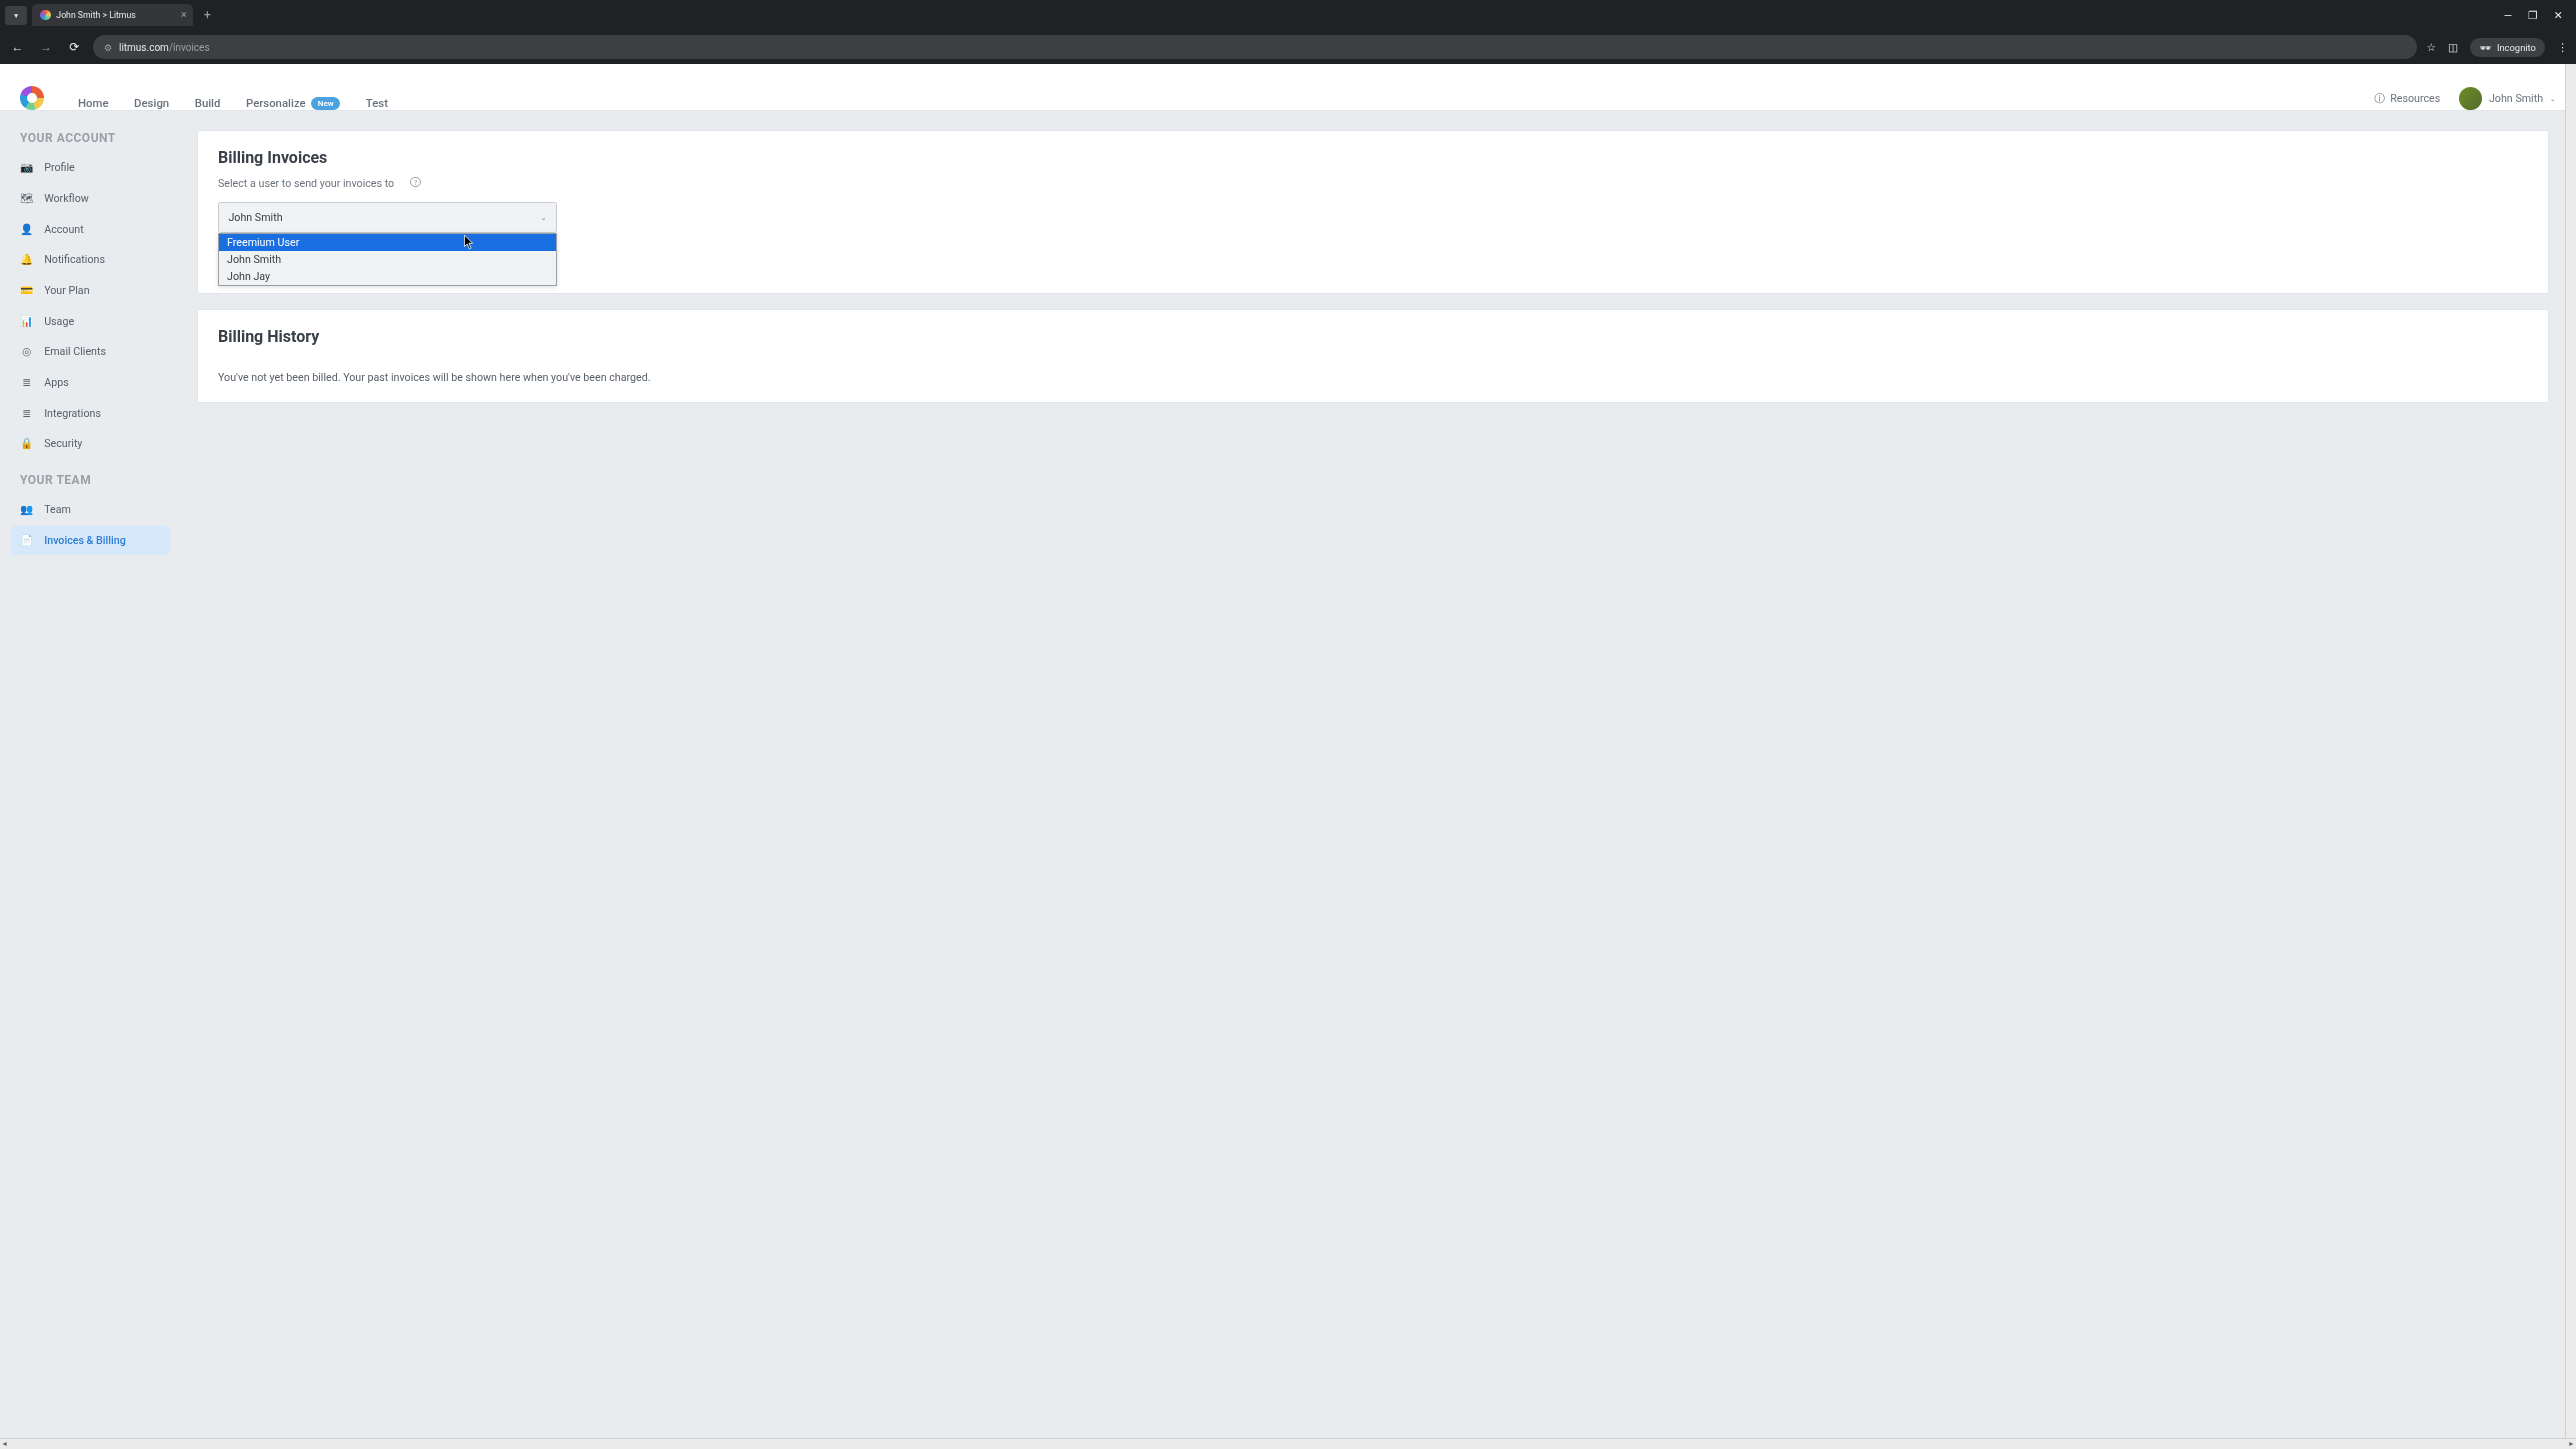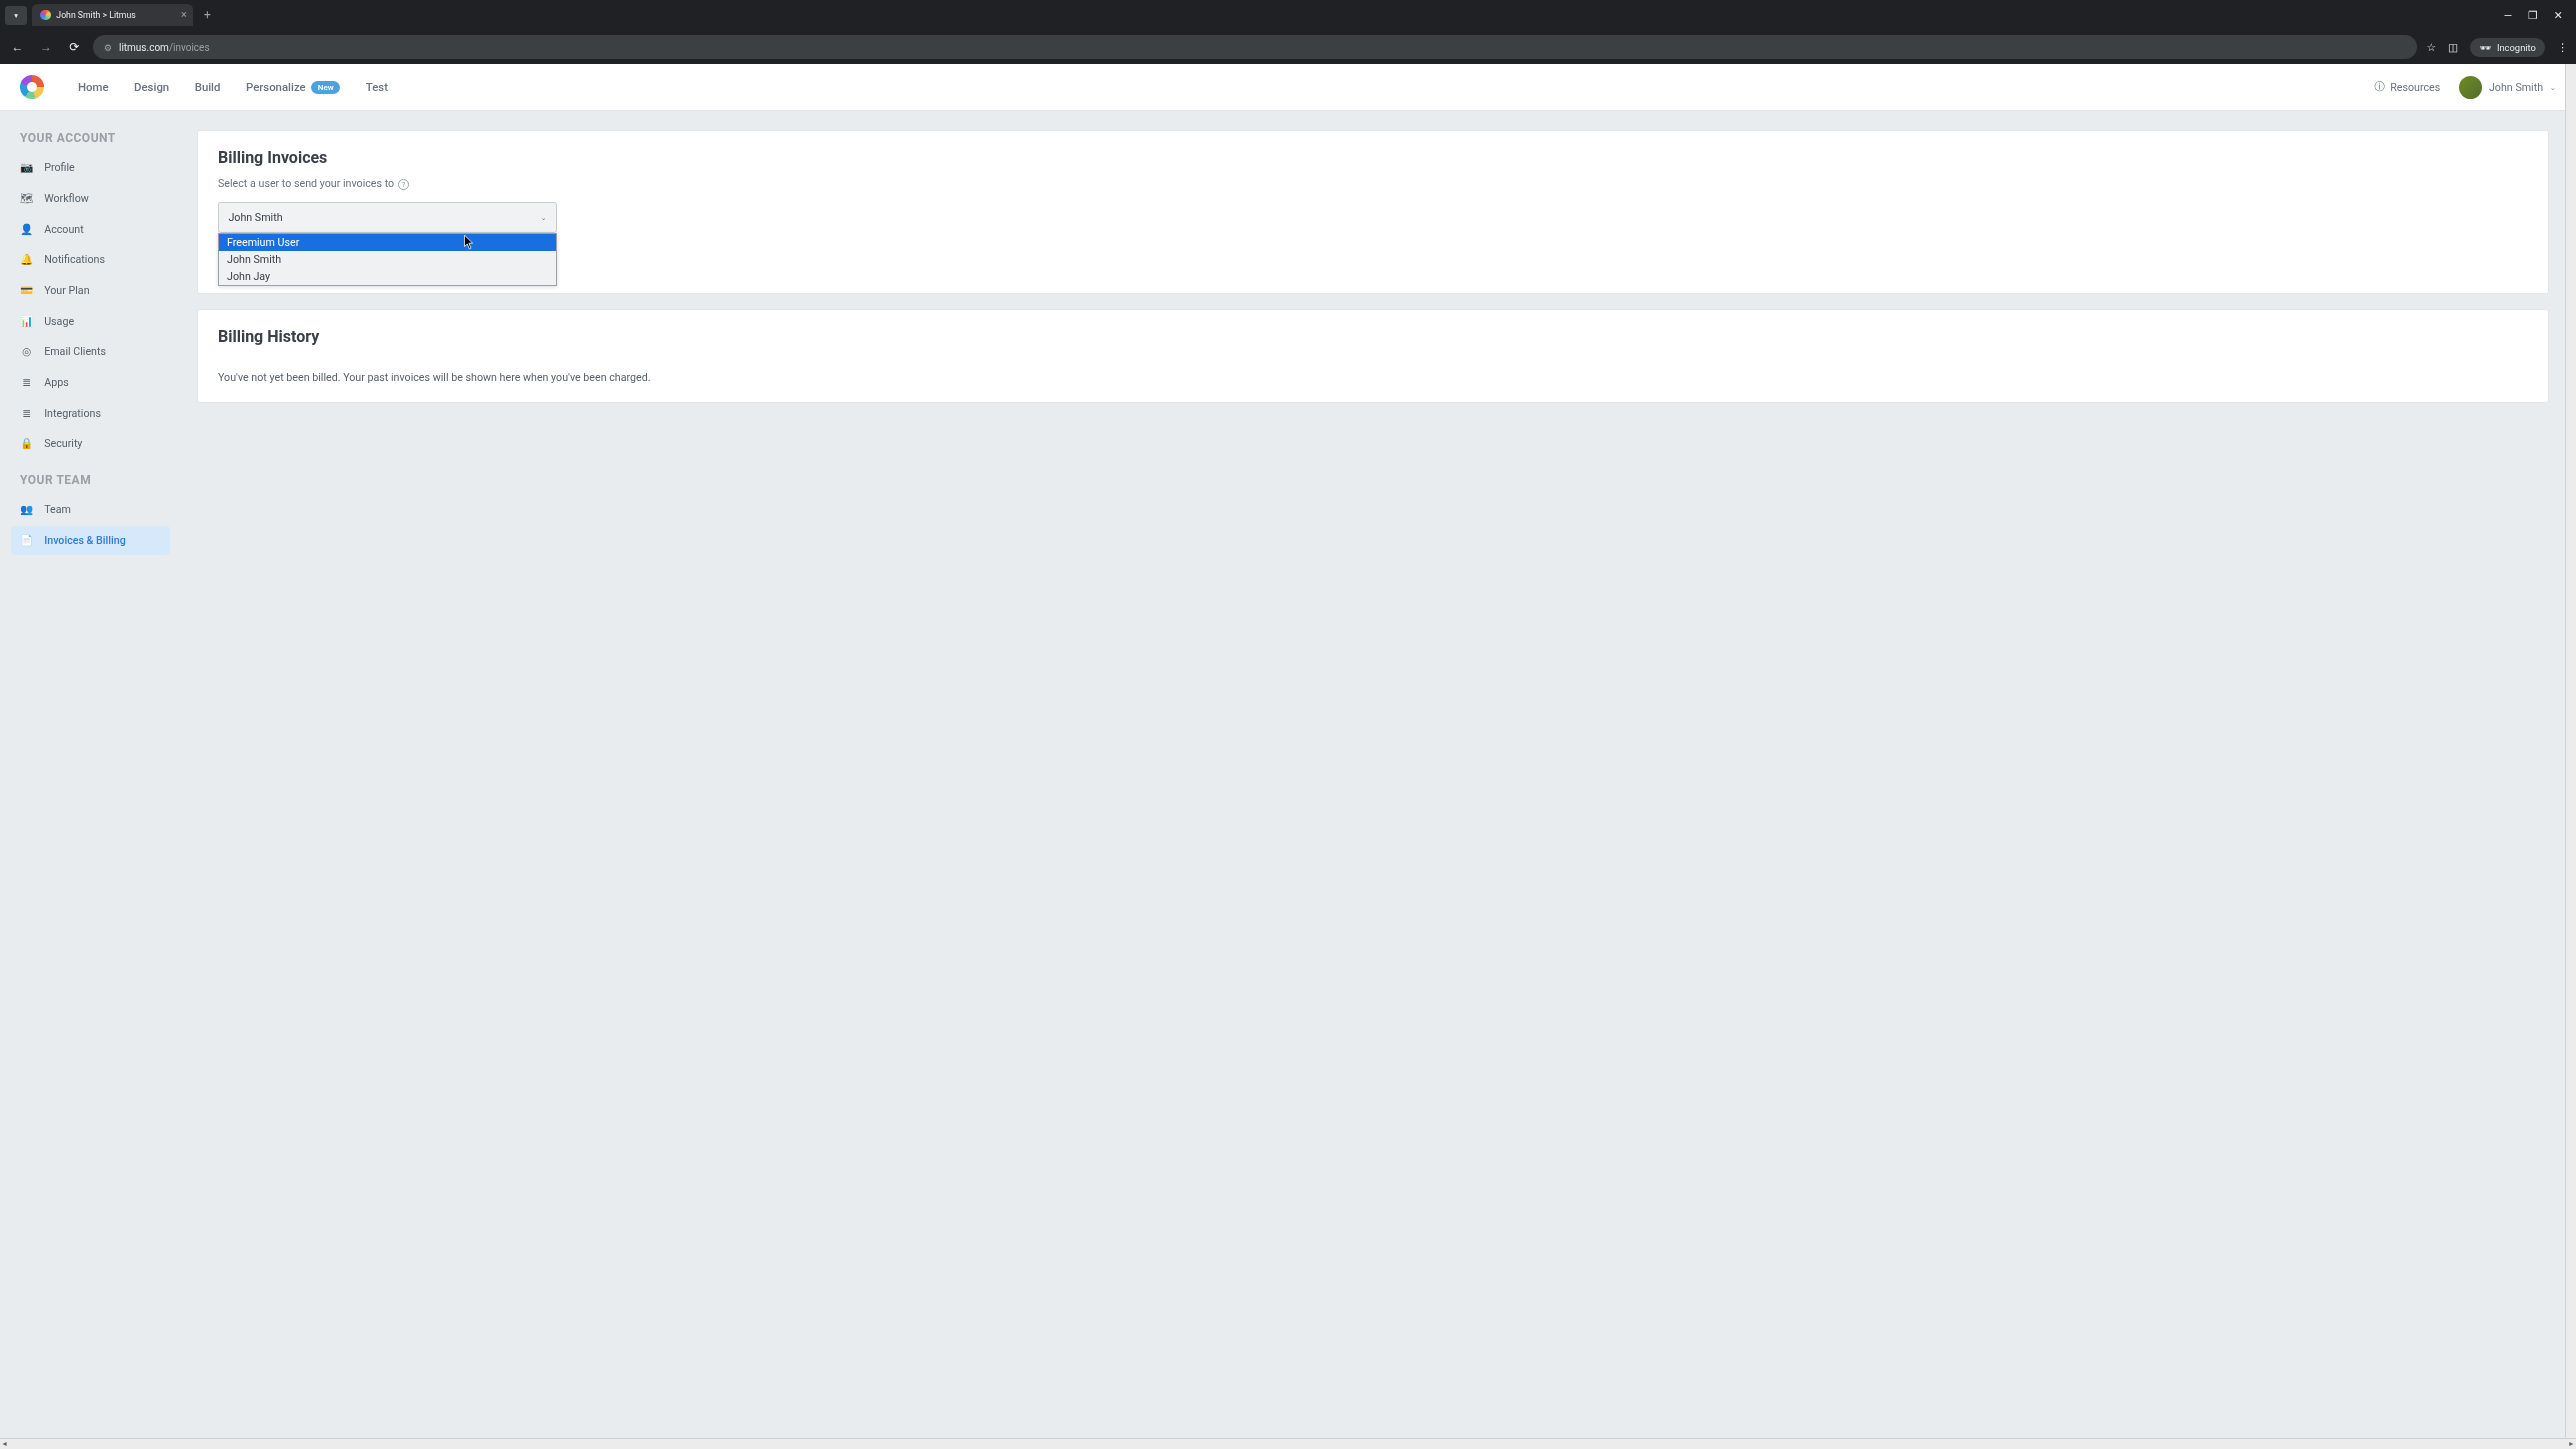--- a/index.html
+++ b/index.html
@@ -19,21 +19,21 @@
 .nav-btn { color: #9aa0a6; width: 19px; text-align: center; font-size: 12px; }
 .nav-btn.active { color: #e8eaed; }
 .url-container { flex: 1; background: #3c4043; border-radius: 13.4px; height: 24px; display: flex; align-items: center; padding: 0 10.7px; gap: 6.7px; }
 .site-settings { color: #9aa0a6; font-size: 9.4px; }
 .url-text { color: #e8eaed; font-size: 10px; }
 .url-domain { color: #e8eaed; }
 .url-path { color: #9aa0a6; }
 .addr-right { display: flex; align-items: center; gap: 12px; color: #e8eaed; }
 .incognito-badge { display: flex; align-items: center; gap: 5.4px; background: #3c4043; padding: 4px 9.4px; border-radius: 12px; font-size: 9.4px; }
 
-.app-header { background: #fff; height: 47px; display: flex; align-items: center; padding: 0 20px; border-bottom: 0.7px solid #e1e4e8; }
+.app-header { background: #fff; height: 47px; display: flex; align-items: flex-end; padding: 0 20px; border-bottom: 0.7px solid #e1e4e8; }
 .logo { width: 24px; height: 24px; border-radius: 50%; background: conic-gradient(#e85d3a 0 25%, #f2c94c 25% 45%, #6fcf97 45% 60%, #2d9cdb 60% 80%, #9b51e0 80% 100%); margin-right: 34px; position: relative; }
 .logo::after { content: ""; position: absolute; inset: 6.7px; background: #fff; border-radius: 50%; }
 .main-nav { display: flex; gap: 25.5px; align-items: center; }
 .main-nav-item { color: #6a737d; font-size: 11.4px; font-weight: 500; display: flex; align-items: center; gap: 5.4px; }
 .new-badge { background: #4aa3df; color: #fff; font-size: 8px; padding: 2px 6.7px; border-radius: 6.7px; font-weight: 600; }
 .header-right { margin-left: auto; display: flex; align-items: center; gap: 19px; }
 .resources { color: #6a737d; font-size: 10.7px; display: flex; align-items: center; gap: 5.4px; }
 .user-menu { display: flex; align-items: center; gap: 6.7px; color: #6a737d; font-size: 10.7px; }
 .avatar { width: 23px; height: 23px; border-radius: 50%; background: linear-gradient(135deg, #6b8e23, #556b2f); }
 
@@ -45,21 +45,21 @@
 .sidebar-item.active { background: #d6e9fb; color: #2d7dd2; font-weight: 500; }
 .sidebar-icon { width: 13.4px; height: 13.4px; display: flex; align-items: center; justify-content: center; }
 .sidebar-sep { height: 13.4px; }
 
 .main-col { flex: 1; padding: 19px 27px 19px 16px; }
 .trial-banner { background: #f5eed9; border: 0.7px solid #e8dfc0; border-radius: 2.7px; padding: 10.7px 13.4px; margin-bottom: 12px; color: #6b5d3f; font-size: 10.7px; }
 .trial-banner .bold { font-weight: 700; color: #5c4f30; }
 
 .card { background: #fff; border-radius: 2.7px; padding: 17.4px 20px; margin-bottom: 14.8px; border: 0.7px solid #e1e4e8; }
 .card-title { font-size: 16px; font-weight: 700; color: #3a4048; margin-bottom: 9.4px; }
-.card-subtitle { font-size: 10.7px; color: #6a737d; margin-bottom: 12px; display: flex; align-items: flex-end; gap: 4px; }
+.card-subtitle { font-size: 10.7px; color: #6a737d; margin-bottom: 12px; display: flex; align-items: flex-start; gap: 16px; }
 .help-circle { width: 10.7px; height: 10.7px; border: 1px solid #9aa0a6; border-radius: 50%; font-size: 7.4px; color: #9aa0a6; display: inline-flex; align-items: center; justify-content: center; }
 
 .select-wrap { position: relative; width: 339px; }
 .select-box { border: 0.7px solid #c8ccd0; border-radius: 2.7px; background: #f0f2f4; padding: 8px 9.4px; font-size: 10.7px; color: #3a4048; display: flex; justify-content: space-between; align-items: center; }
 .dropdown-list { position: absolute; top: 100%; left: 0; right: 0; background: #eff1f3; border: 0.7px solid #9aa0a6; box-shadow: 0 1.3px 4px rgba(0,0,0,.15); z-index: 10; }
 .dropdown-option { padding: 2px 8px; font-size: 10.7px; color: #3a4048; }
 .dropdown-option.highlighted { background: #1a6fe0; color: #fff; }
 
 .card-body-text { font-size: 10.7px; color: #586069; }
 

